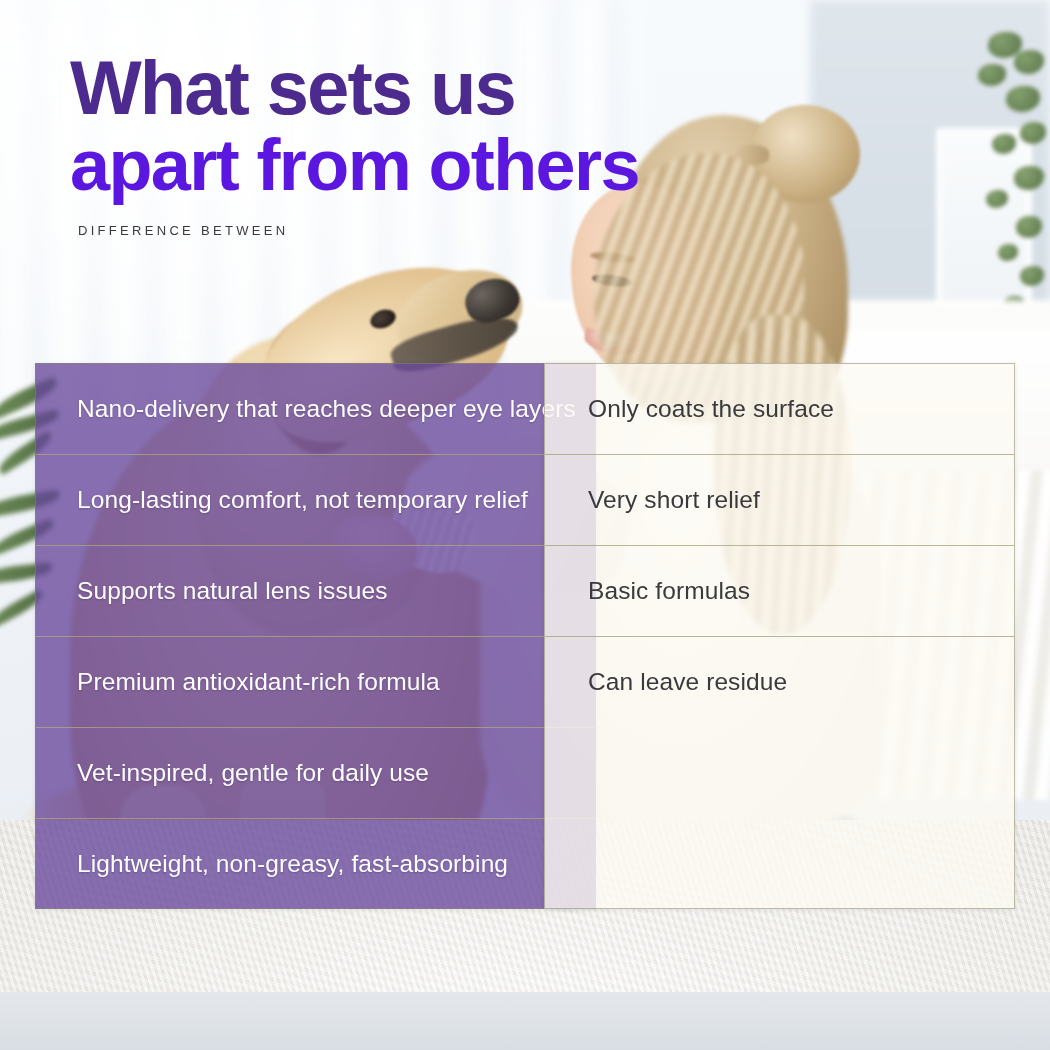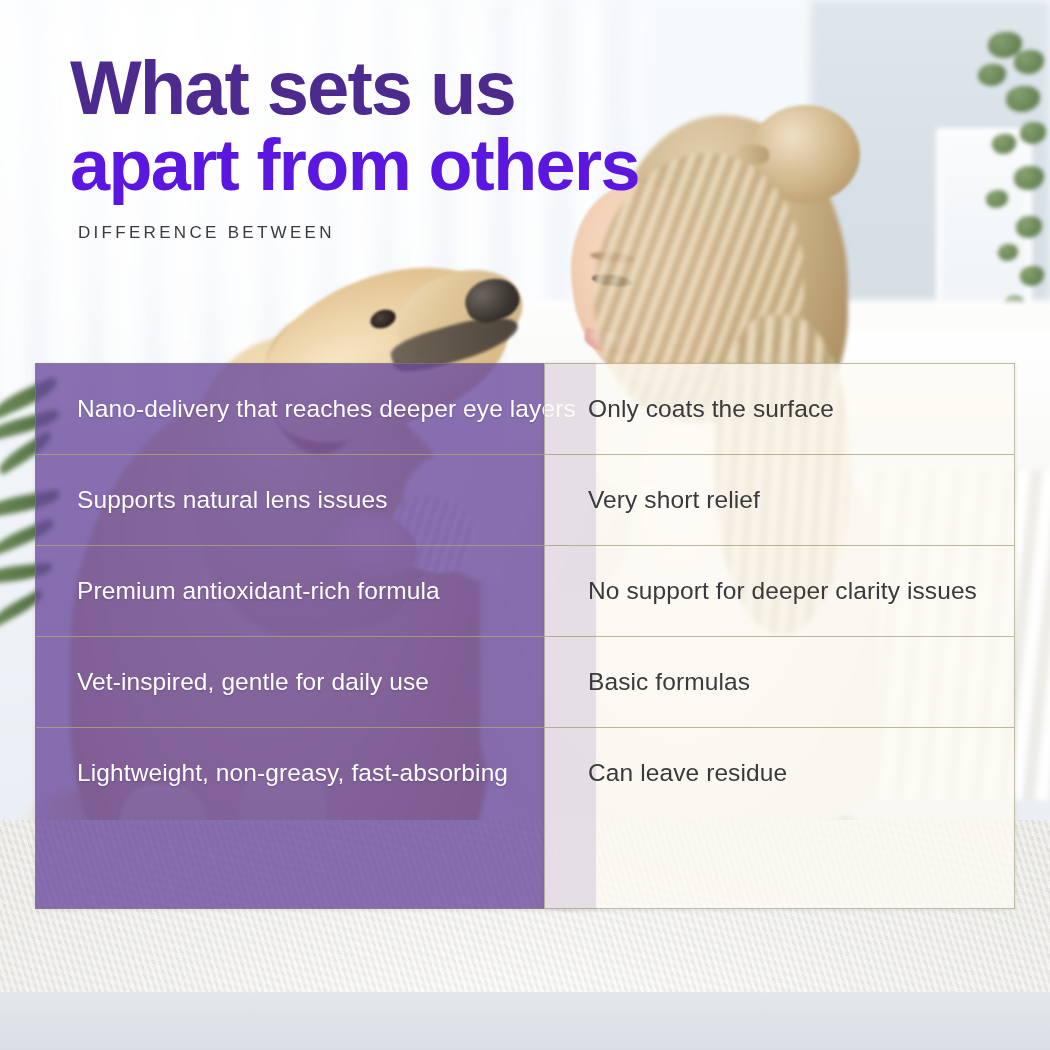--- a/index.html
+++ b/index.html
@@ -359,21 +359,21 @@
     font-size:72px;
     font-weight:800;
     color:#5b16e0;
     line-height:1.02;
     letter-spacing:-1.6px;
     margin-top:6px;
   }
   .subtitle{
     margin-top:20px;
     margin-left:8px;
-    font-size:17px;
+    font-size:13px;
     font-weight:400;
     color:#3a3a3f;
     letter-spacing:3.3px;
   }
 </style>
 </head>
 <body>
 
 <div class="poster">
 
@@ -459,20 +459,23 @@
     <div class="title-1">What sets us</div>
     <div class="title-2">apart from others</div>
     <div class="subtitle">DIFFERENCE BETWEEN</div>
   </div>
 
   <div class="panel panel-left">
     <div class="row">
       <span class="row-text">Nano-delivery that reaches deeper eye layers</span>
     </div>
     <div class="row">
+      <span class="row-text"> Long-lasting comfort, not temporary relief</span>
+    </div>
+    <div class="row">
       <span class="row-text">Supports natural lens issues</span>
     </div>
     <div class="row">
       <span class="row-text">Premium antioxidant-rich formula</span>
     </div>
     <div class="row">
       <span class="row-text">Vet-inspired, gentle for daily use</span>
     </div>
     <div class="row">
       <span class="row-text">Lightweight, non-greasy, fast-absorbing</span>
@@ -480,23 +483,20 @@
   </div>
 
   <div class="panel panel-right">
     <div class="row">
       <span class="row-text">Only coats the surface</span>
     </div>
     <div class="row">
       <span class="row-text">Very short relief</span>
     </div>
     <div class="row">
-      <span class="row-text">No support for deeper clarity issues</span>
-    </div>
-    <div class="row">
       <span class="row-text">Basic formulas</span>
     </div>
     <div class="row">
       <span class="row-text">Can leave residue</span>
     </div>
   </div>
 
 </div>
 
 </body></html>

